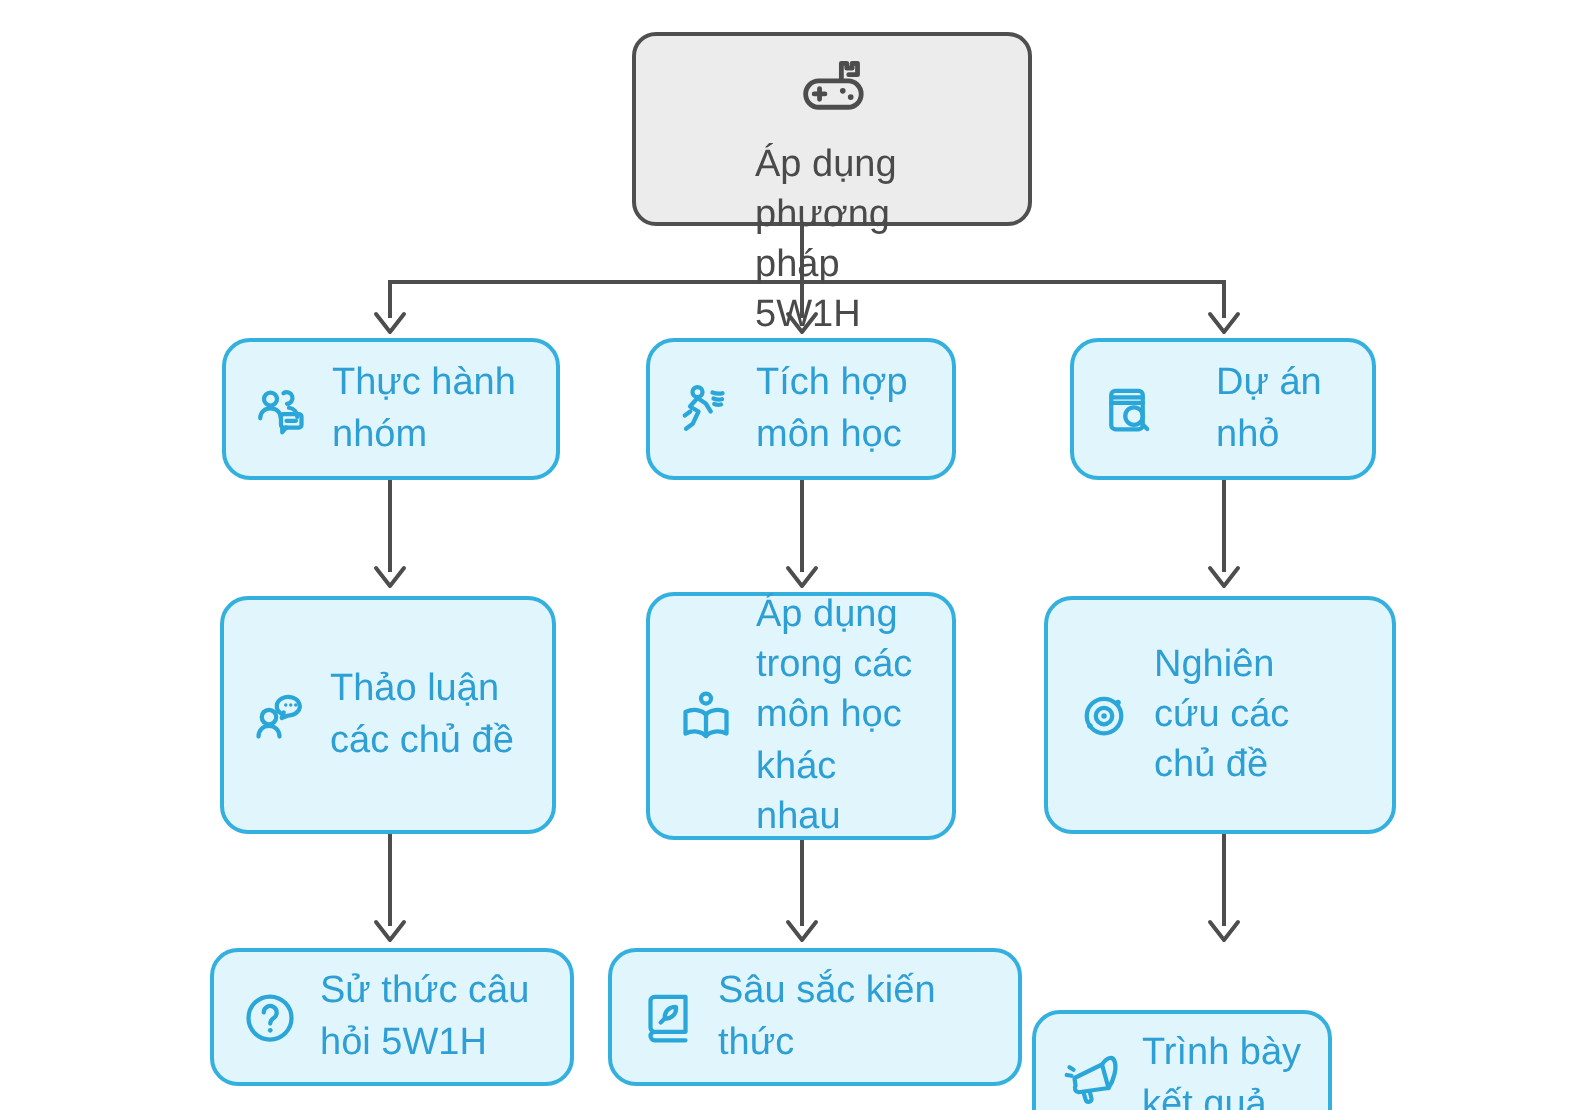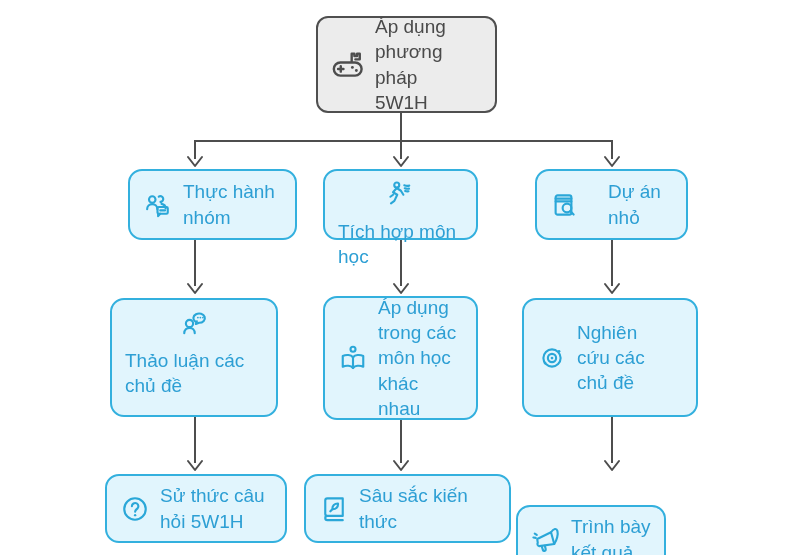--- a/index.html
+++ b/index.html
@@ -48,47 +48,47 @@
     <path class="head" d="M605 284 L612 293 L619 284"></path>
 
     <path d="M195 417 V462"></path>
     <path d="M401 420 V462"></path>
     <path d="M612 417 V462"></path>
     <path class="head" d="M188 461 L195 470 L202 461"></path>
     <path class="head" d="M394 461 L401 470 L408 461"></path>
     <path class="head" d="M605 461 L612 470 L619 461"></path>
   </svg>
 
-  <div class="node root" style="left:316px;top:16px;width:181px;height:97px;">
+  <div class="node root" style="left:316px;top:16px;width:200px;height:97px;flex-direction:column;">
     <span class="icon">
       <svg viewBox="0 0 24 24">
         <path d="M14.6 9.6 V4 h1.9 v1.7 h1.9 V4 h1.9 v4 h-3.1"></path>
         <rect x="2" y="10.2" width="19.6" height="9.3" rx="4.6"></rect>
         <path d="M5 14.8 h3.8 M6.9 12.9 v3.8"></path>
         <circle class="fl" cx="15.1" cy="13.7" r="1"></circle>
         <circle class="fl" cx="17.9" cy="15.9" r="1"></circle>
       </svg>
     </span>
     <span class="label">Áp dụng phương pháp 5W1H</span>
   </div>
 
-  <div class="node" style="left:111px;top:169px;width:169px;height:71px;margin-left:17px;">
+  <div class="node" style="left:111px;top:169px;width:169px;height:71px;">
     <span class="icon">
       <svg viewBox="0 0 24 24">
         <circle cx="7.4" cy="7.6" r="2.6"></circle>
         <path d="M3.3 15.3 c0-2.4 1.8-4 4.1-4 2.3 0 4.1 1.6 4.1 4"></path>
         <path d="M12.6 5.3 a2.3 2.3 0 1 1 1.4 4.2 M14.8 11.1 c2 .3 3.3 1.8 3.3 3.7"></path>
         <rect x="11.6" y="13.6" width="8.2" height="5.4" rx="1"></rect>
         <path d="M13.7 19 l-1.6 1.9 v-1.9 M13.8 16.3 h3.8"></path>
       </svg>
     </span>
     <span class="label">Thực hành nhóm</span>
   </div>
 
-  <div class="node" style="left:323px;top:169px;width:155px;height:71px;flex-direction:column;">
+  <div class="node" style="left:323px;top:169px;width:155px;height:71px;">
     <span class="icon">
       <svg viewBox="0 0 24 24">
         <circle cx="8.6" cy="4.8" r="2"></circle>
         <path d="M8.6 7.2 L5.6 10.6 l3.4 2 -2.3 4.9 M8.6 7.2 l3.3 2.2 2 3.2 M6.7 17.5 l-2.7 2 M5.7 12.6 l-2.2 1.6"></path>
         <path d="M14.6 5 q2 .8 4 .3 M15 7.4 q1.7 .7 3.4 .3 M15.3 9.6 q1.3 .5 2.7 .2"></path>
       </svg>
     </span>
     <span class="label">Tích hợp môn học</span>
   </div>
 
@@ -97,21 +97,21 @@
       <svg viewBox="0 0 24 24">
         <rect x="4.5" y="4.3" width="12.6" height="15.4" rx="1.6"></rect>
         <path d="M4.5 6.9 h12.6 M4.5 9.1 h12.6"></path>
         <circle cx="13.6" cy="14.4" r="3.5"></circle>
         <path d="M16.2 16.9 l2.7 2.7"></path>
       </svg>
     </span>
     <span class="label">Dự án nhỏ</span>
   </div>
 
-  <div class="node" style="left:110px;top:298px;width:168px;height:119px;flex-direction:column;">
+  <div class="node" style="left:110px;top:298px;width:168px;height:119px;">
     <span class="icon">
       <svg viewBox="0 0 24 24">
         <circle cx="7.6" cy="12.4" r="2.9"></circle>
         <path d="M3.4 20.2 c0-2.6 1.9-4.3 4.2-4.3 2.3 0 4.2 1.7 4.2 4.3"></path>
         <path d="M12.3 10.9 a4.6 3.7 0 1 1 3 .9 l-2.6 1 .8-2.2"></path>
         <circle class="fl" cx="14.3" cy="7.6" r=".7"></circle>
         <circle class="fl" cx="16.3" cy="7.6" r=".7"></circle>
         <circle class="fl" cx="18.3" cy="7.6" r=".7"></circle>
       </svg>
     </span>

